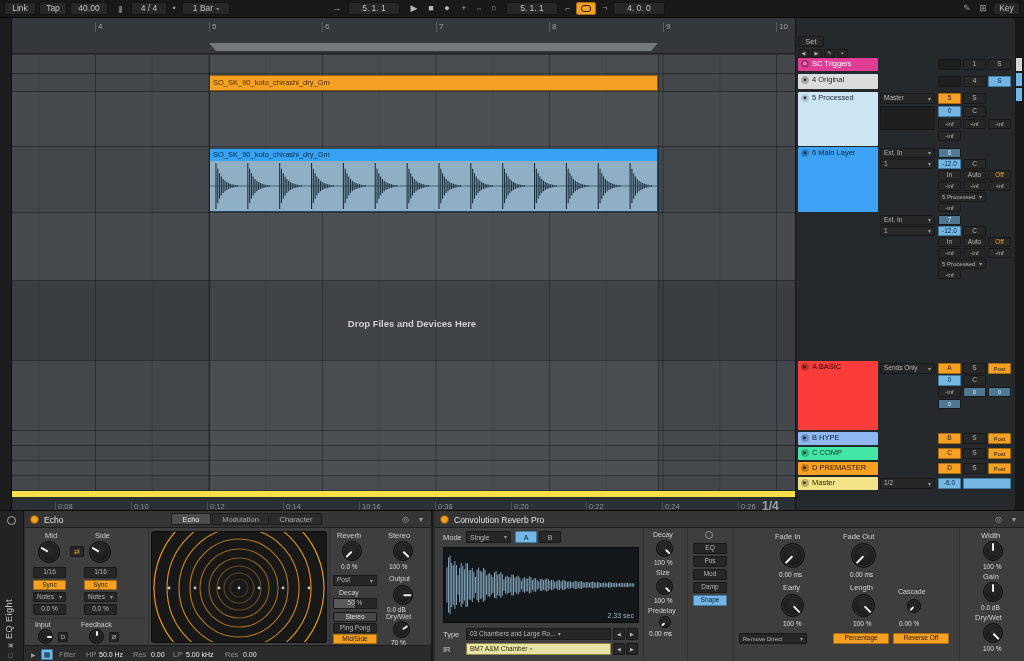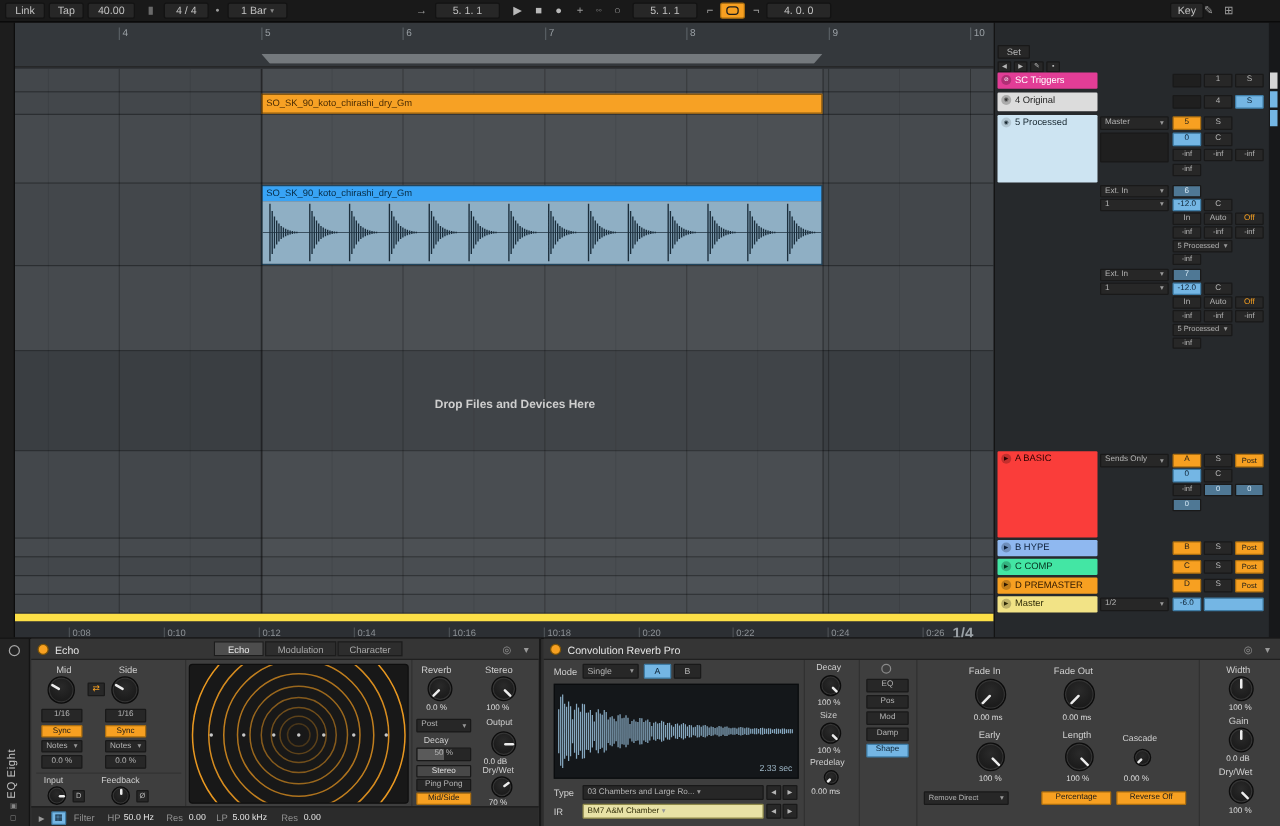--- a/index.html
+++ b/index.html
@@ -55,21 +55,21 @@
   <span class="tbx" style="left:506px;width:52px">5. 1. 1</span>
   <span class="tic" style="left:562px;width:12px">⌐</span>
   <span class="tbx" style="left:576px;width:20px;background:#f7a021;border-color:#a96d10">
       <span style="width:11px;height:7px;border:1.5px solid #1c1c1c;border-radius:3px"></span>
     </span>
   <span class="tic" style="left:599px;width:12px">¬</span>
   <span class="tbx" style="left:613px;width:52px">4. 0. 0</span>
 
   <span class="tic" style="left:960px;width:14px">✎</span>
   <span class="tic" style="left:976px;width:14px">⊞</span>
-  <span class="tbx" style="left:936px;width:27px">Key</span>
+  <span class="tbx" style="left:993px;width:27px">Key</span>
 </div>
 
 <div class="a" style="left:0;top:18px;width:1024px;height:492px;background:#303438">
   <div class="a" style="left:0;top:0;width:12px;height:492px;background:#1d1d1d;border-right:1px solid #0d0d0d"></div>
 
   <div class="a" style="left:12px;top:0;width:783px;height:36px;background:#34383c;border-bottom:1px solid #222">
     <span class="barnum" style="left:83px">4</span>
     <span class="barnum" style="left:197px">5</span>
     <span class="barnum" style="left:310px">6</span>
     <span class="barnum" style="left:424px">7</span>
@@ -116,21 +116,21 @@
 
     <div class="lab" style="left:295px;top:264px;width:210px;text-align:center;font-size:9.5px;color:#cfcfcf;font-weight:bold">Drop Files and Devices Here</div>
   </div>
 
   <div class="a" style="left:12px;top:473px;width:783px;height:19px;background:#2c2f33;border-top:6px solid #fde047">
     <span class="timelab" style="left:43px">0:08</span>
     <span class="timelab" style="left:119px">0:10</span>
     <span class="timelab" style="left:195px">0:12</span>
     <span class="timelab" style="left:271px">0:14</span>
     <span class="timelab" style="left:347px">10:16</span>
-    <span class="timelab" style="left:423px">10:18</span>
+    <span class="timelab" style="left:423px">0:38</span>
     <span class="timelab" style="left:499px">0:20</span>
     <span class="timelab" style="left:574px">0:22</span>
     <span class="timelab" style="left:650px">0:24</span>
     <span class="timelab" style="left:726px">0:26</span>
     <span class="lab" style="left:750px;top:3px;font-size:12px;font-weight:bold;color:#9aa0a5">1/4</span>
   </div>
 
   <div class="a" style="left:795px;top:0;width:220px;height:492px;background:#26292c;border-left:1px solid #141414">
     <span class="bx" style="left:2px;top:18px;width:26px;height:11px;font-size:7.5px">Set</span>
     <span class="bx" style="left:2px;top:31px;width:11px;height:9px;font-size:5px">◀</span>
@@ -162,20 +162,24 @@
     <span class="bx dim" style="left:84px;top:88px;width:55px;height:24px"></span>
     <span class="bx or" style="left:142px;top:75px;width:23px;height:11px">5</span>
     <span class="bx" style="left:167px;top:75px;width:23px;height:11px">S</span>
     <span class="bx bl" style="left:142px;top:88px;width:23px;height:11px">0</span>
     <span class="bx" style="left:167px;top:88px;width:23px;height:11px">C</span>
     <span class="bx" style="left:142px;top:101px;width:23px;height:10px;font-size:6px">-inf</span>
     <span class="bx" style="left:167px;top:101px;width:23px;height:10px;font-size:6px">-inf</span>
     <span class="bx" style="left:192px;top:101px;width:23px;height:10px;font-size:6px">-inf</span>
     <span class="bx" style="left:142px;top:113px;width:23px;height:10px;font-size:6px">-inf</span>
 
+    <div class="trkname" style="top:129px;height:65px;background:#3ea2f4;color:#07233b">
+        <span class="trkicon" style="color:#07233b">◉</span>
+        <span>6 Main Layer</span>
+      </div>
     <span class="bx dd" style="left:84px;top:130px;width:55px;height:10px">Ext. In</span>
     <span class="bx dd" style="left:84px;top:141px;width:55px;height:10px">1</span>
     <span class="bx bl2" style="left:142px;top:130px;width:23px;height:10px">6</span>
     <span class="bx bl" style="left:142px;top:141px;width:23px;height:10px">-12.0</span>
     <span class="bx" style="left:167px;top:141px;width:23px;height:10px">C</span>
     <span class="bx" style="left:142px;top:152px;width:23px;height:10px">In</span>
     <span class="bx" style="left:167px;top:152px;width:23px;height:10px">Auto</span>
     <span class="bx" style="left:192px;top:152px;width:23px;height:10px;color:#f7a021">Off</span>
     <span class="bx" style="left:142px;top:163px;width:23px;height:10px;font-size:6px">-inf</span>
     <span class="bx" style="left:167px;top:163px;width:23px;height:10px;font-size:6px">-inf</span>

